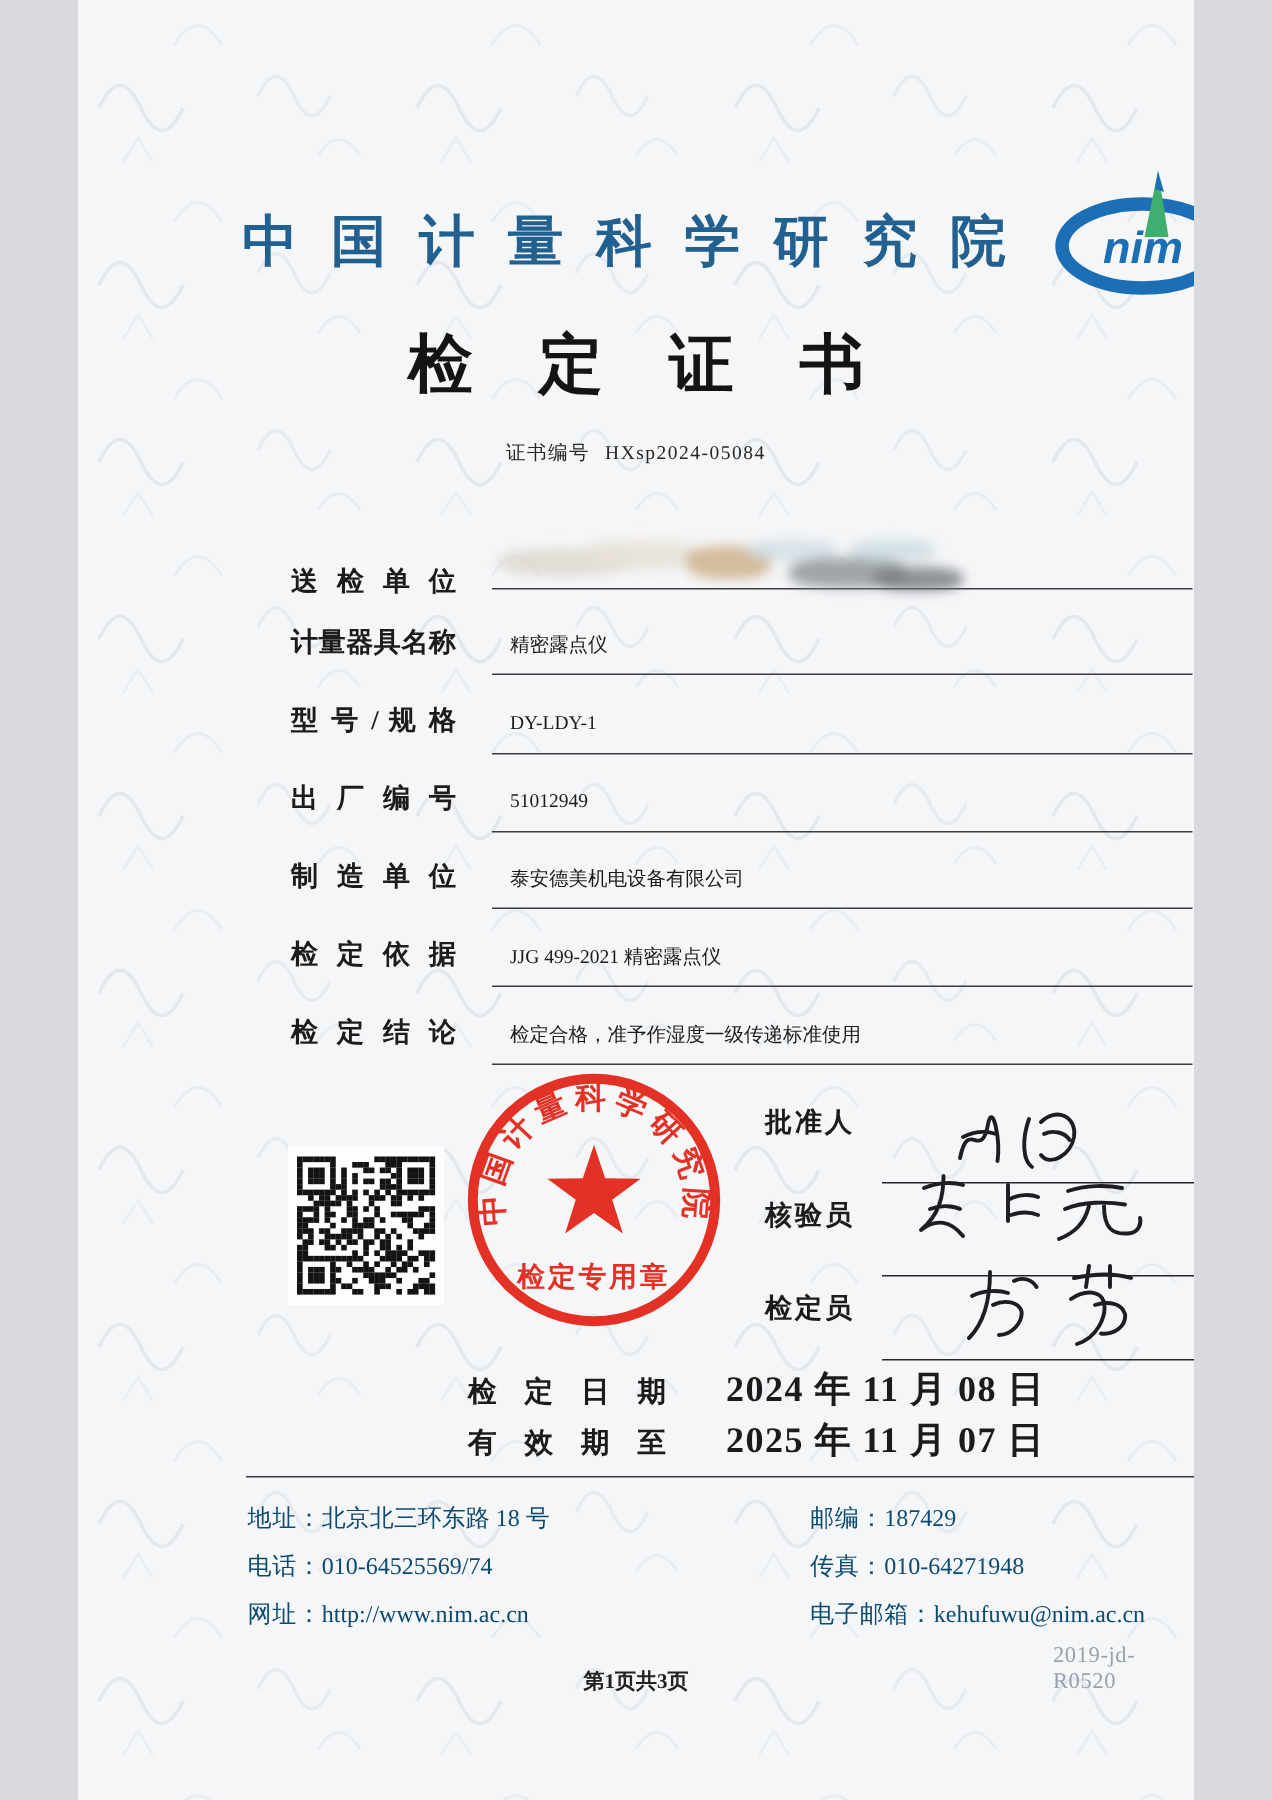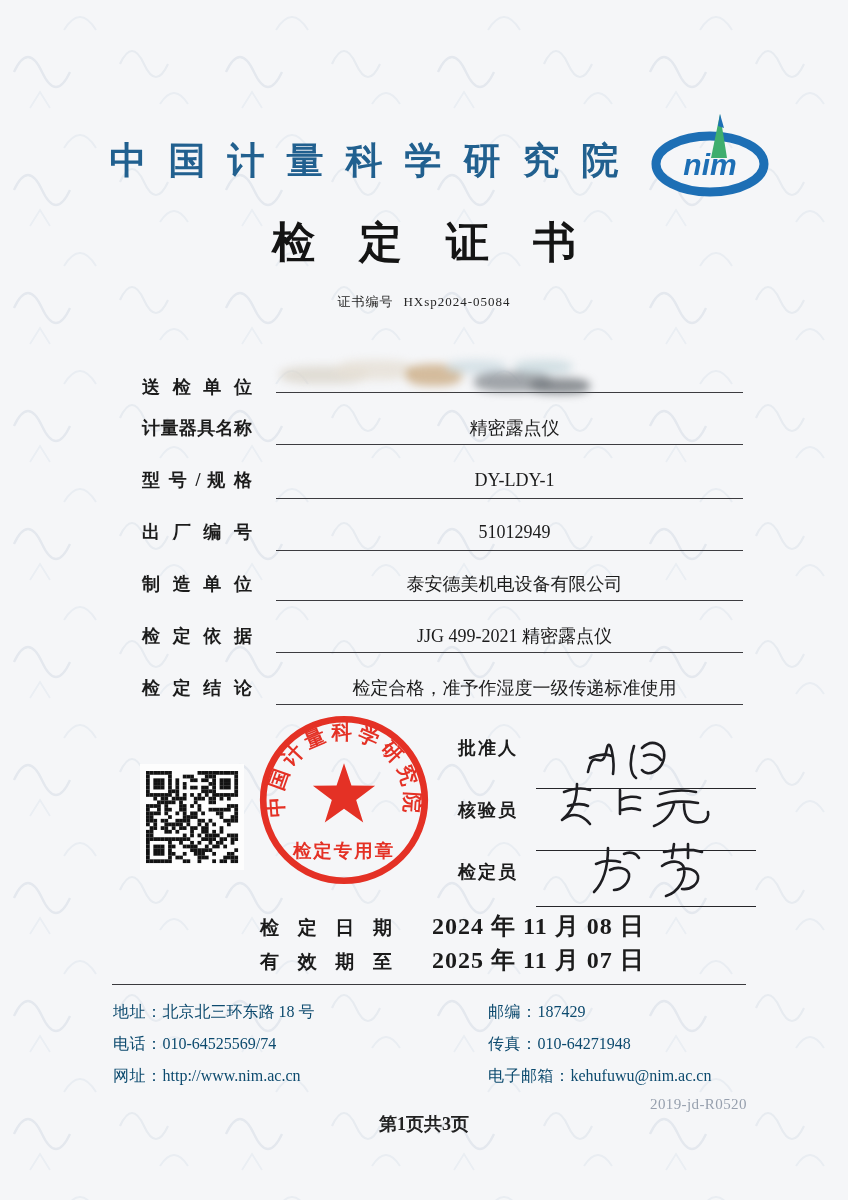--- a/index.html
+++ b/index.html
@@ -1,17 +1,17 @@
 <!DOCTYPE html>
 <html><head>
 <meta charset="utf-8">
 <style>
   html,body{margin:0;padding:0;background:#d8dadd;}
   .page{
-    position:relative;width:848px;height:1200px;margin:0 auto;
+    position:relative;width:744px;height:1200px;margin:0 auto;
     background:#f5f6f8;overflow:hidden;
     font-family:"Liberation Serif","DejaVu Serif",serif;
     color:#1b1b1b;
   }
   .wm{position:absolute;inset:0;pointer-events:none;}
   .abs{position:absolute;}
   .institute{
     top:136px;left:64px;width:600px;text-align:center;
     font-size:37px;font-weight:700;color:#21608f;
     letter-spacing:22px;text-indent:22px;white-space:nowrap;
@@ -31,40 +31,39 @@
     display:flex;align-items:baseline;gap:24px;
   }
   .field-label{
     display:inline-block;width:110px;flex:0 0 110px;
     font-size:18px;font-weight:700;color:#1c1c1c;
     text-align:justify;text-align-last:justify;
     font-family:"Liberation Serif","DejaVu Serif",serif;
   }
   .field-value{
     flex:1;border-bottom:1.6px solid #3c3c40;
-    font-size:18px;padding:0 2px 2px 12px;min-height:26px;
+    font-size:13px;padding:0 2px 2px 12px;min-height:26px;
     white-space:nowrap;
-    text-align:center;
   }
   .sign-label{
     font-size:18px;font-weight:700;letter-spacing:2px;color:#1c1c1c;
   }
   .sign-line{border-bottom:1.7px solid #26262a;height:0;width:220px;left:536px;}
   .date-row{left:260px;display:flex;align-items:baseline;}
   .date-label{
     display:inline-block;width:132px;
     font-size:19px;font-weight:700;
     text-align:justify;text-align-last:justify;
   }
   .date-value{font-size:24px;margin-left:40px;letter-spacing:1px;white-space:nowrap;font-weight:bold;}
   .footer-divider{left:112px;width:634px;border-top:1.6px solid #3a3a3e;height:0;}
   .footer-item{font-size:16px;color:#0c4a6e;white-space:nowrap;}
   .footer-item .fl{letter-spacing:.5px;}
   .form-code{font-size:15px;color:#97a0ae;letter-spacing:.4px;}
-  .page-info{left:0;width:100%;text-align:center;font-size:18px;font-weight:700;color:#222;}
+  .page-info{left:0;width:100%;text-align:center;font-size:14px;font-weight:700;color:#222;}
   .smudge{left:278px;top:358px;width:318px;height:42px;filter:blur(4px);}
   .smudge i{position:absolute;border-radius:40%;display:block;}
   .qr-wrap{left:140px;top:764px;width:104px;height:106px;background:#fdfdfd;}
   .seal-wrap{left:254px;top:710px;width:180px;height:180px;opacity:.95;}
   .sig-svg path{fill:none;stroke:#1e1e22;stroke-width:2.6;stroke-linecap:round;stroke-linejoin:round;}
 </style>
 </head>
 <body>
 
 <div class="page">

